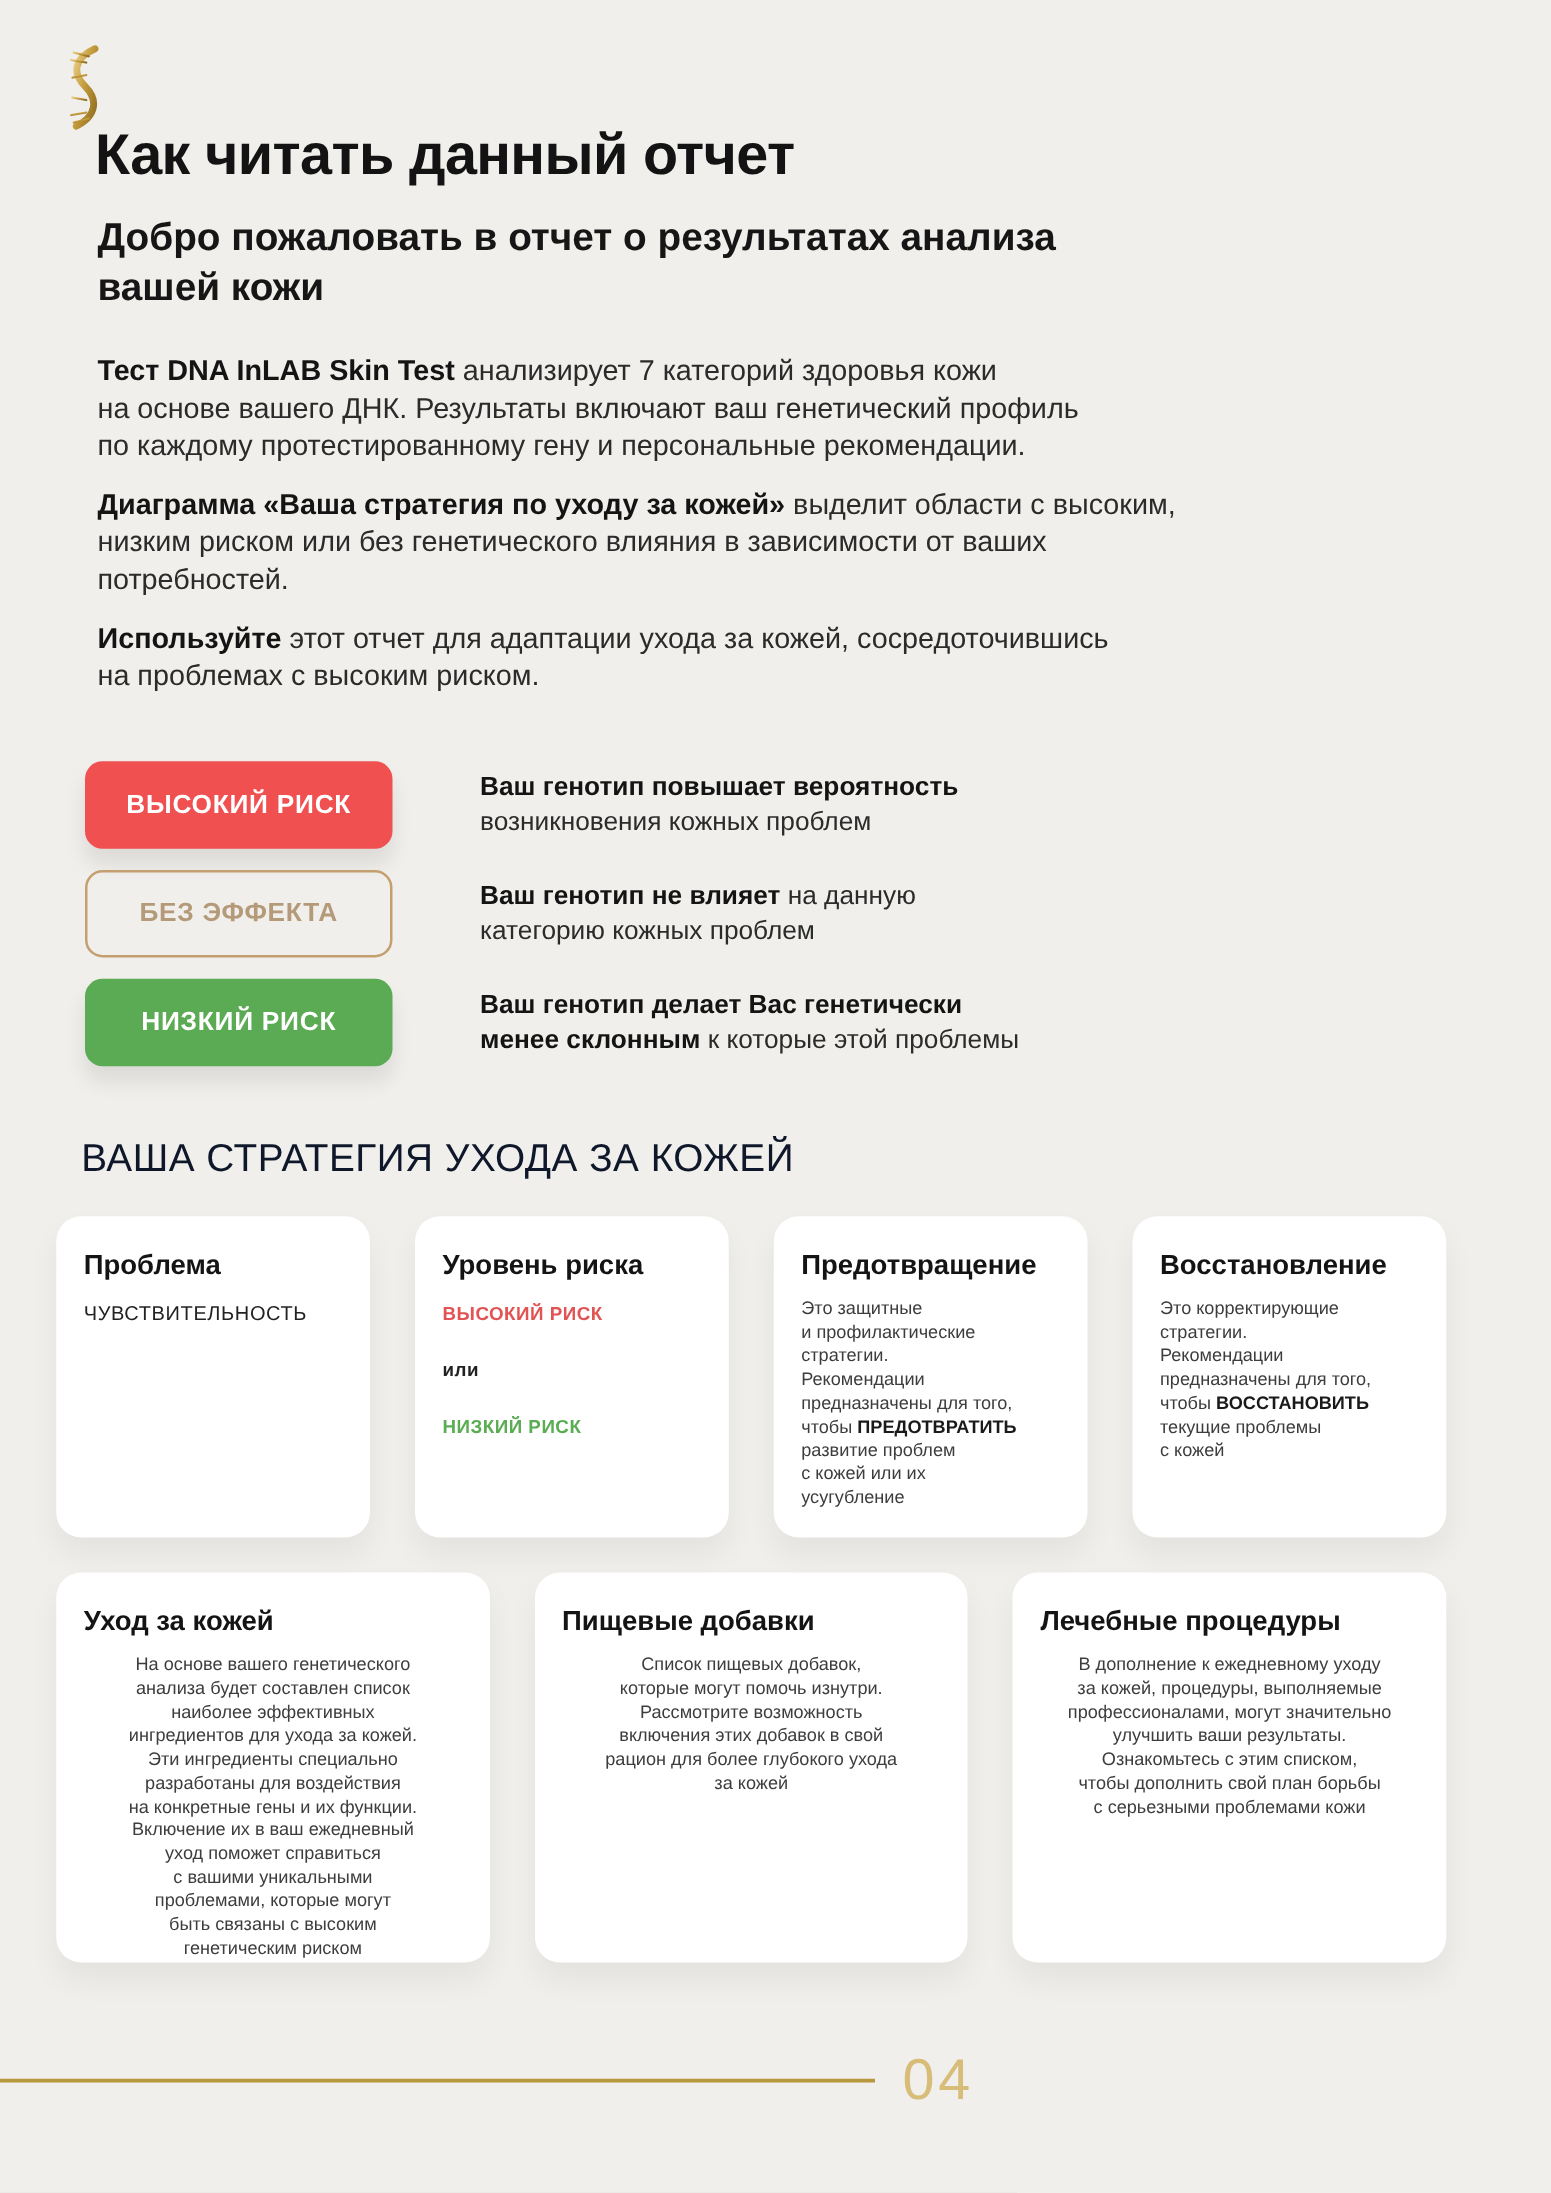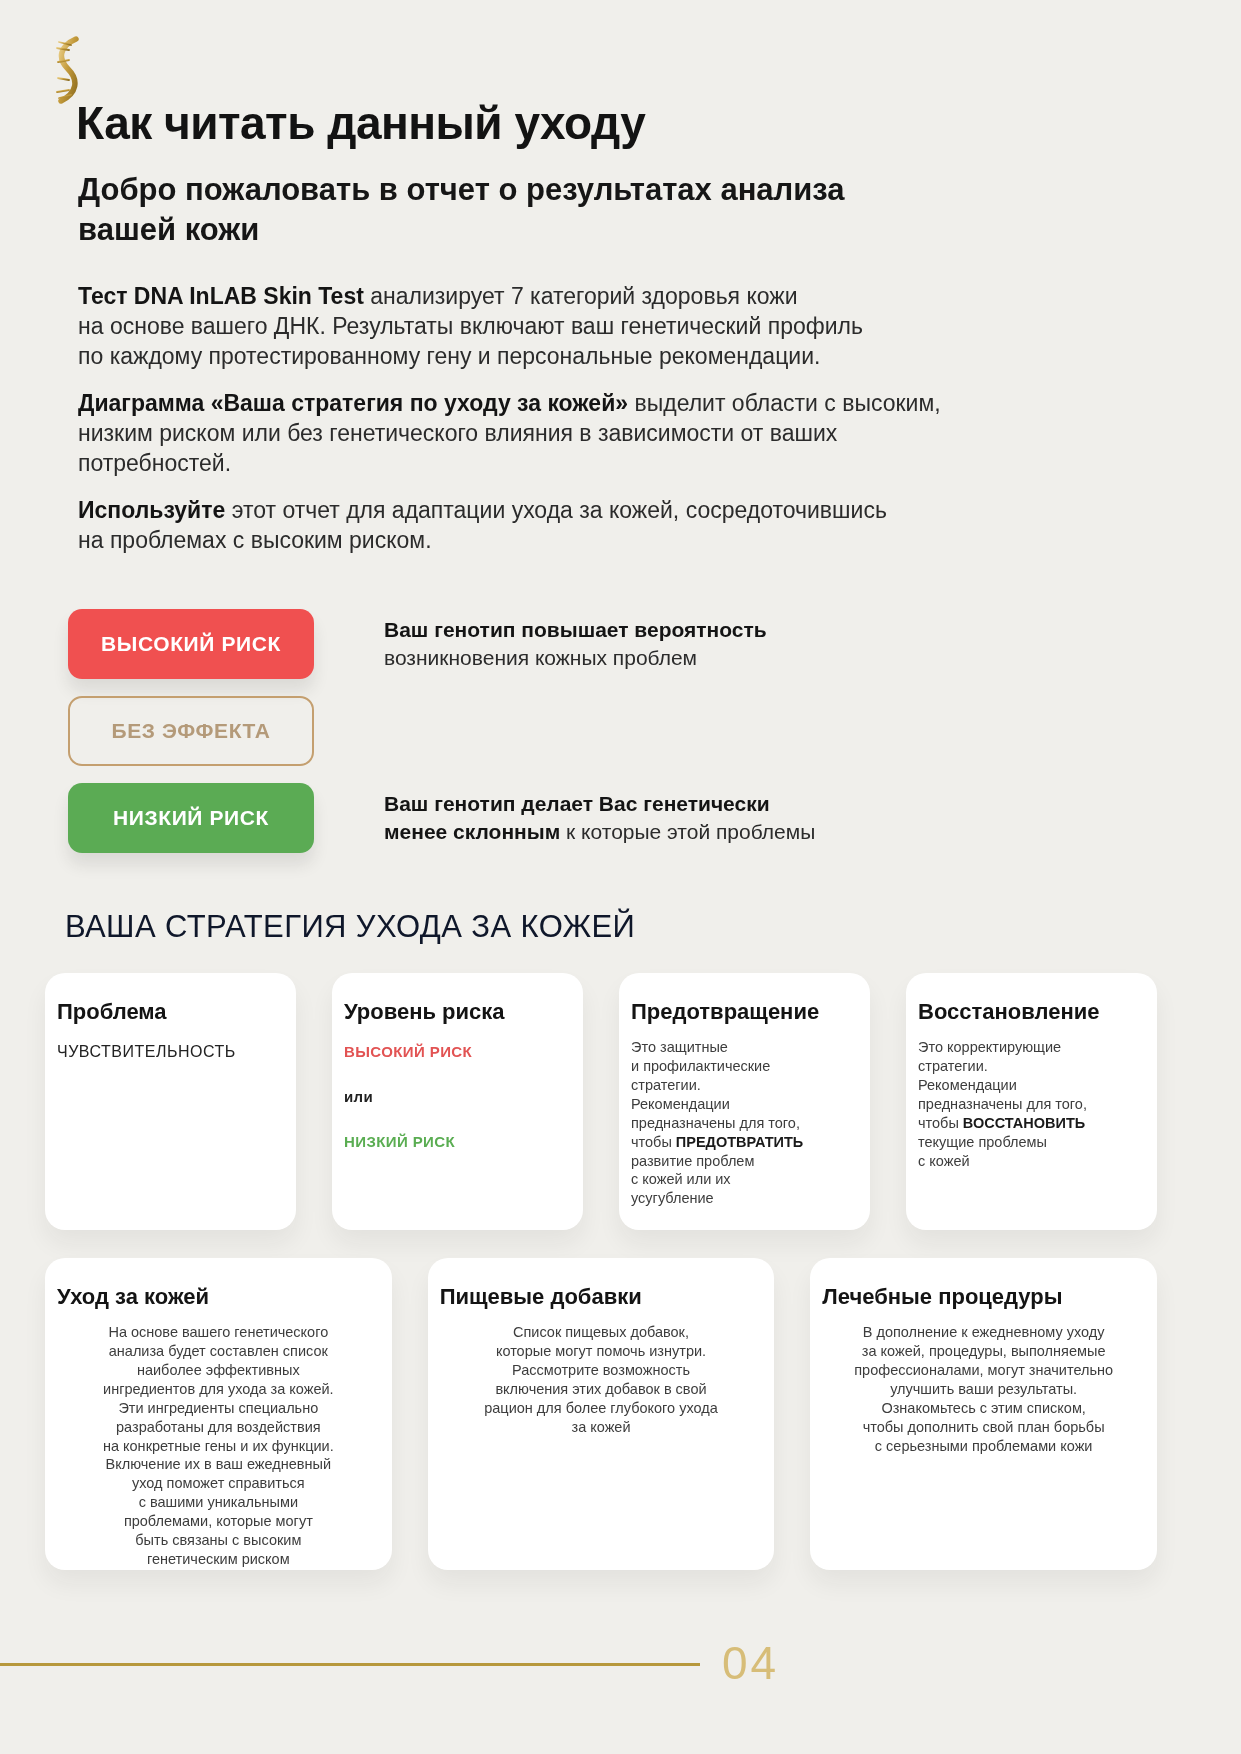--- a/index.html
+++ b/index.html
@@ -52,21 +52,21 @@
     margin:56px 0 0 20px;
     font-size:31px; font-weight:400; letter-spacing:0.4px; color:#0f172a;
     text-transform:uppercase;
   }
   .cards { display:grid; gap:36px; margin-top:28px; }
   .strategy-cards { grid-template-columns:repeat(4,1fr); height:257px; }
   .rx-cards { grid-template-columns:repeat(3,1fr); height:312px; }
   .card {
     background:#ffffff; border-radius:20px;
     box-shadow:0 14px 24px rgba(30,30,30,0.06);
-    padding:26px 12px; overflow:hidden;
+    padding:26px 22px; overflow:hidden;
   }
   .card h4 { font-size:22px; font-weight:700; color:#141414; }
   .card .body {
     margin-top:13px; font-size:14.5px; line-height:1.3; color:#3d3d3d;
     white-space:pre-line;
   }
   .card .body b { color:#1a1a1a; }
   .problem-value { margin-top:18px; font-size:16px; letter-spacing:0.5px; color:#222; }
   .risk-line { margin-top:18px; font-size:15px; font-weight:700; letter-spacing:0.4px; }
   .risk-high-text { color:#e25353; }
@@ -102,21 +102,21 @@
           <path d="M18 19 L6 19"></path>
           <path d="M19 24 L8 26"></path>
         <path d="M19 44 L8 42"></path>
           <path d="M18 49 L6 49"></path>
           <path d="M19 54 L7 56"></path>
           <path d="M21 59 L9 62"></path>
       </g>
     </svg>
   </div>
 
-  <h1 class="title">Как читать данный уходу</h1>
+  <h1 class="title">Как читать данный отчет</h1>
   <h2 class="subtitle">Добро пожаловать в отчет о результатах анализа
 вашей кожи</h2>
 
   <div class="intro">
     <p><b>Тест DNA InLAB Skin Test</b><span> анализирует 7 категорий здоровья кожи
 на основе вашего ДНК. Результаты включают ваш генетический профиль
 по каждому протестированному гену и персональные рекомендации.</span></p>
     <p><b>Диаграмма «Ваша стратегия по уходу за кожей»</b><span> выделит области с высоким,
 низким риском или без генетического влияния в зависимости от ваших
 потребностей.</span></p>
@@ -125,20 +125,22 @@
   </div>
 
   <div class="legend">
     <div class="legend-row">
       <div class="badge badge-high">ВЫСОКИЙ РИСК</div>
       <p class="legend-desc"><b>Ваш генотип повышает вероятность</b><span>
 возникновения кожных проблем</span></p>
     </div>
     <div class="legend-row">
       <div class="badge badge-none">БЕЗ ЭФФЕКТА</div>
+      <p class="legend-desc"><b>Ваш генотип не влияет</b><span> на данную
+категорию кожных проблем</span></p>
     </div>
     <div class="legend-row">
       <div class="badge badge-low">НИЗКИЙ РИСК</div>
       <p class="legend-desc"><b>Ваш генотип делает Вас генетически
 менее склонным</b><span> к которые этой проблемы</span></p>
     </div>
   </div>
 
   <h3 class="section-title">ВАША СТРАТЕГИЯ УХОДА ЗА КОЖЕЙ</h3>
 

